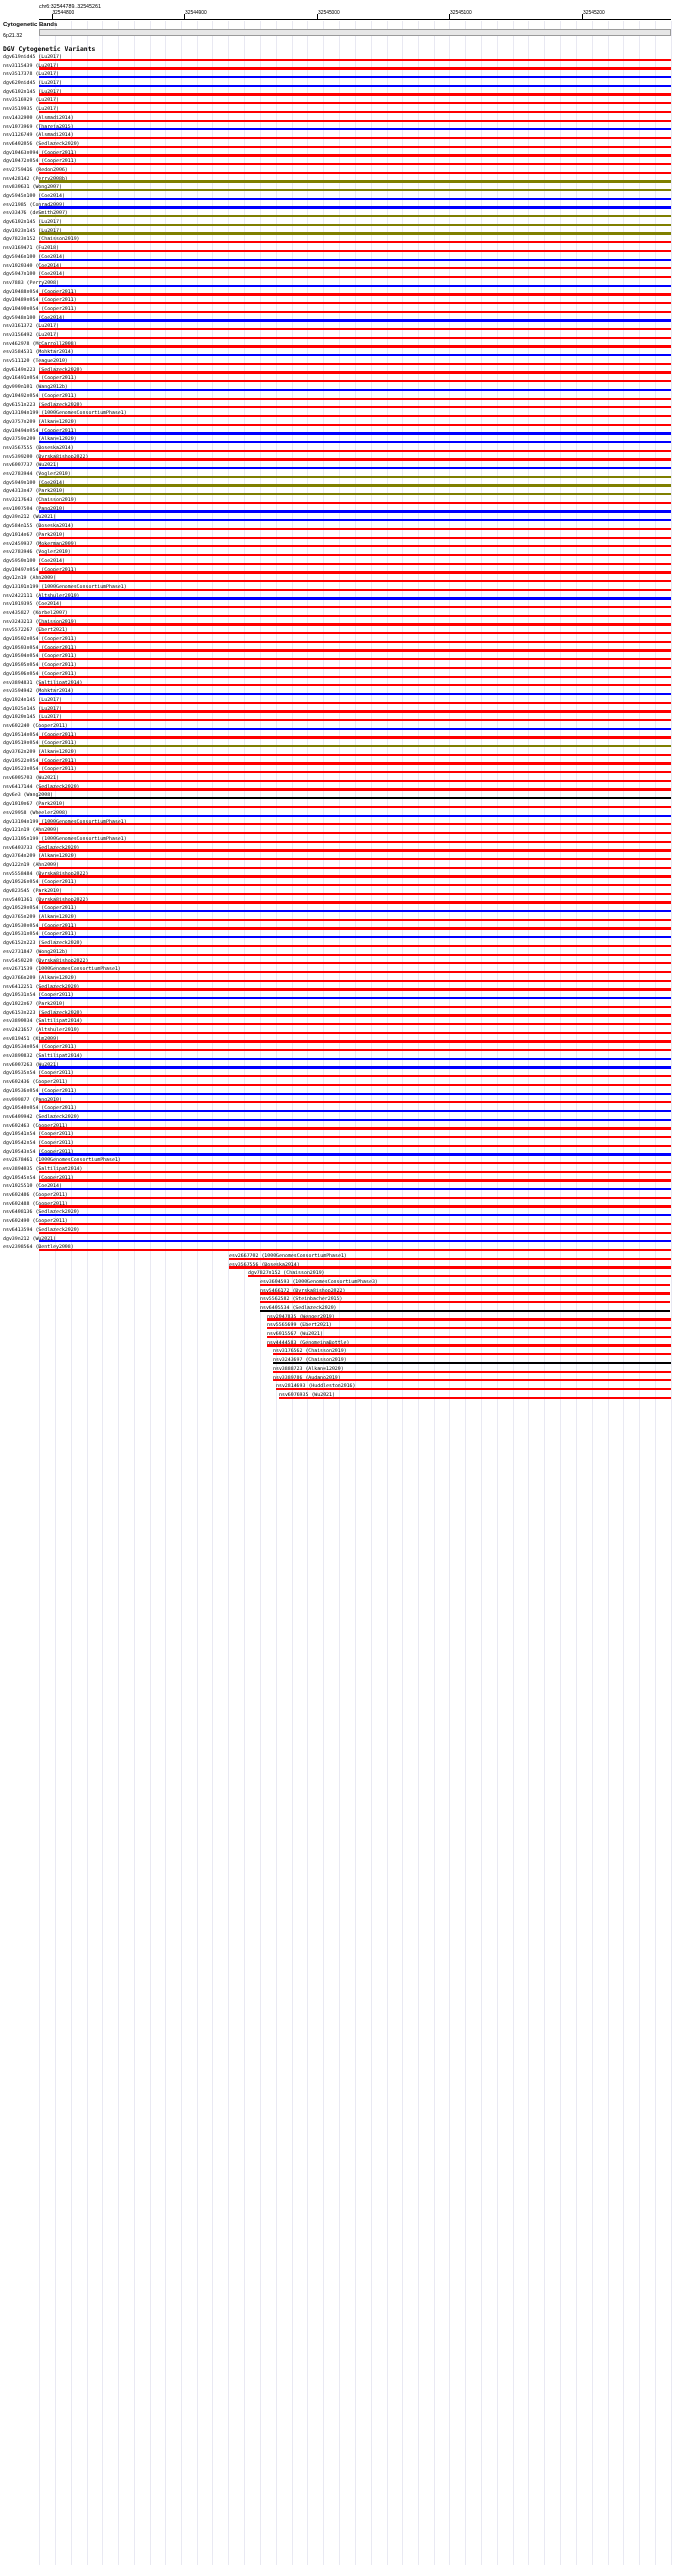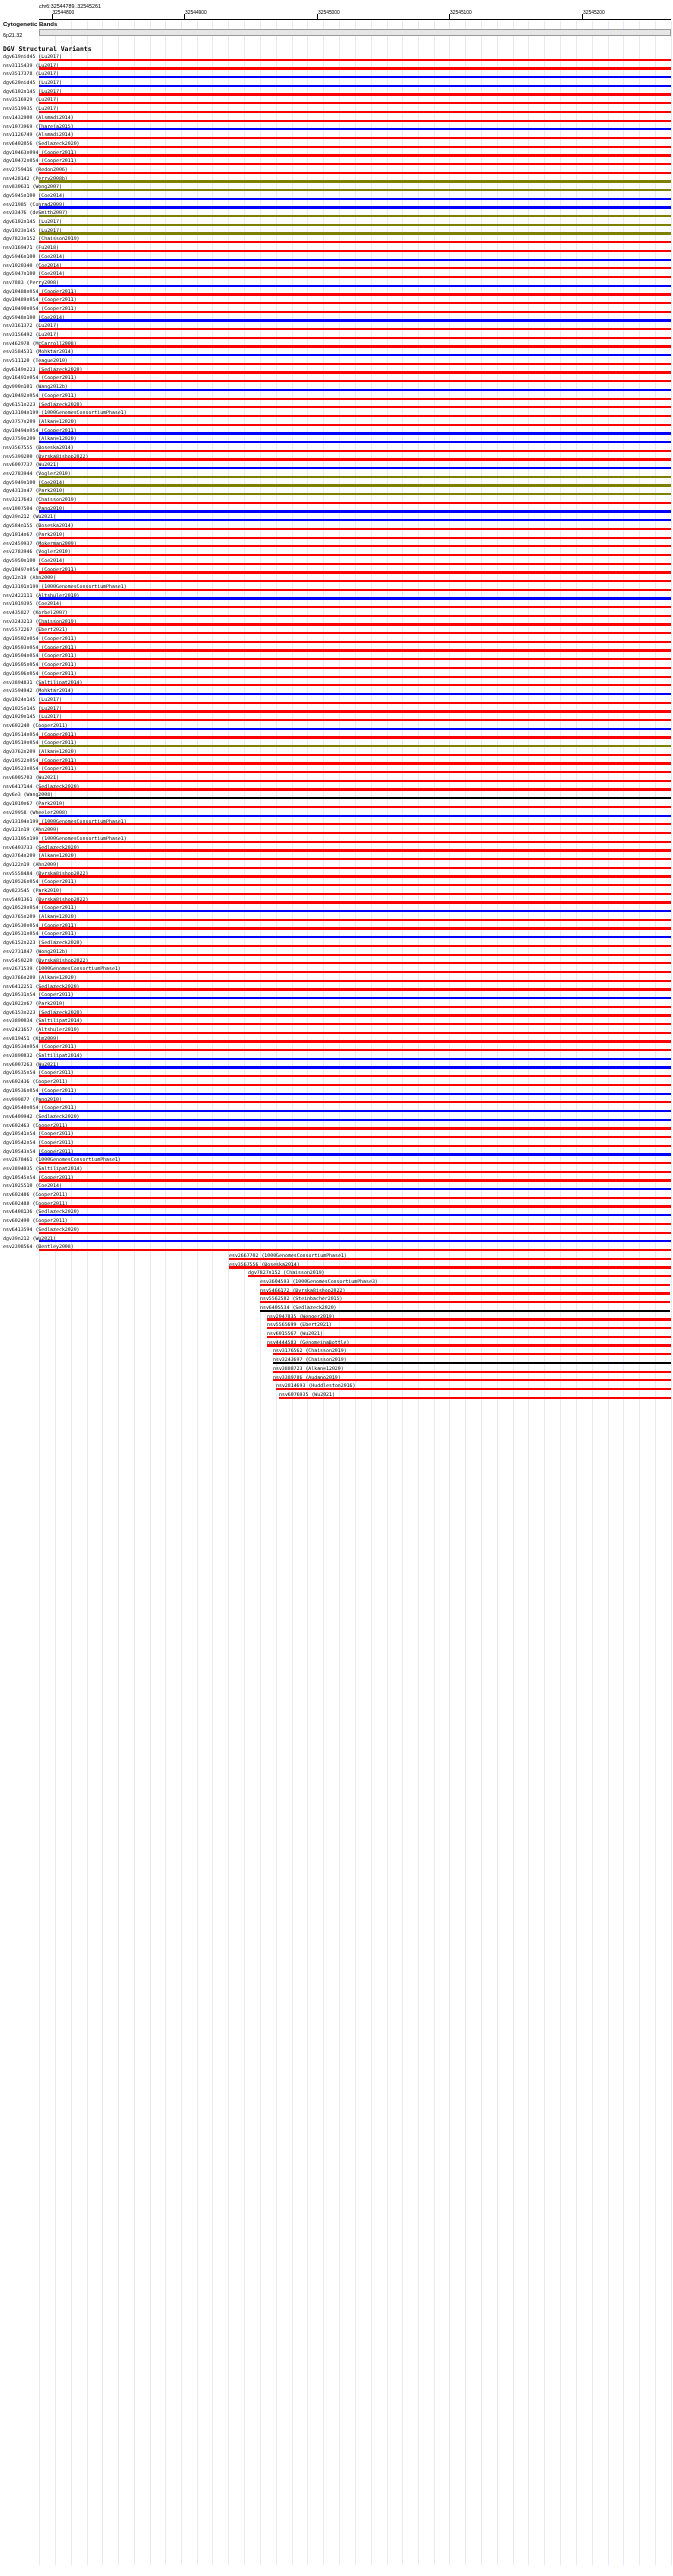--- a/index.html
+++ b/index.html
@@ -127,21 +127,21 @@
       <div class="v" style="left: 616px;"></div>
       <div class="v" style="left: 632px;"></div>
     </div>
 
   <div class="cyto-wrap">
     <div class="cyto-title">Cytogenetic Bands</div>
     <div class="cyto-label" style="top:10.6px;">6p21.32</div>
     <div class="cyto-bar"></div>
   </div>
 
-  <div class="sv-header">DGV Structural Variants</div>
+  <div class="sv-header">DGV Cytogenetic Variants</div>
   <div class="sv-track" id="sv-track">
       <div class="sv-row">
         <div class="sv-label" style="left: 3px;">dgv619nid45 (Lu2017)</div>
         <div class="sv-bar" style="left: 39px; width: 632px; background: rgb(255, 0, 0);"></div>
       </div>
       <div class="sv-row">
         <div class="sv-label" style="left: 3px;">nsv3115439 (Lu2017)</div>
         <div class="sv-bar" style="left: 39px; width: 632px; background: rgb(255, 0, 0);"></div>
       </div>
       <div class="sv-row">

